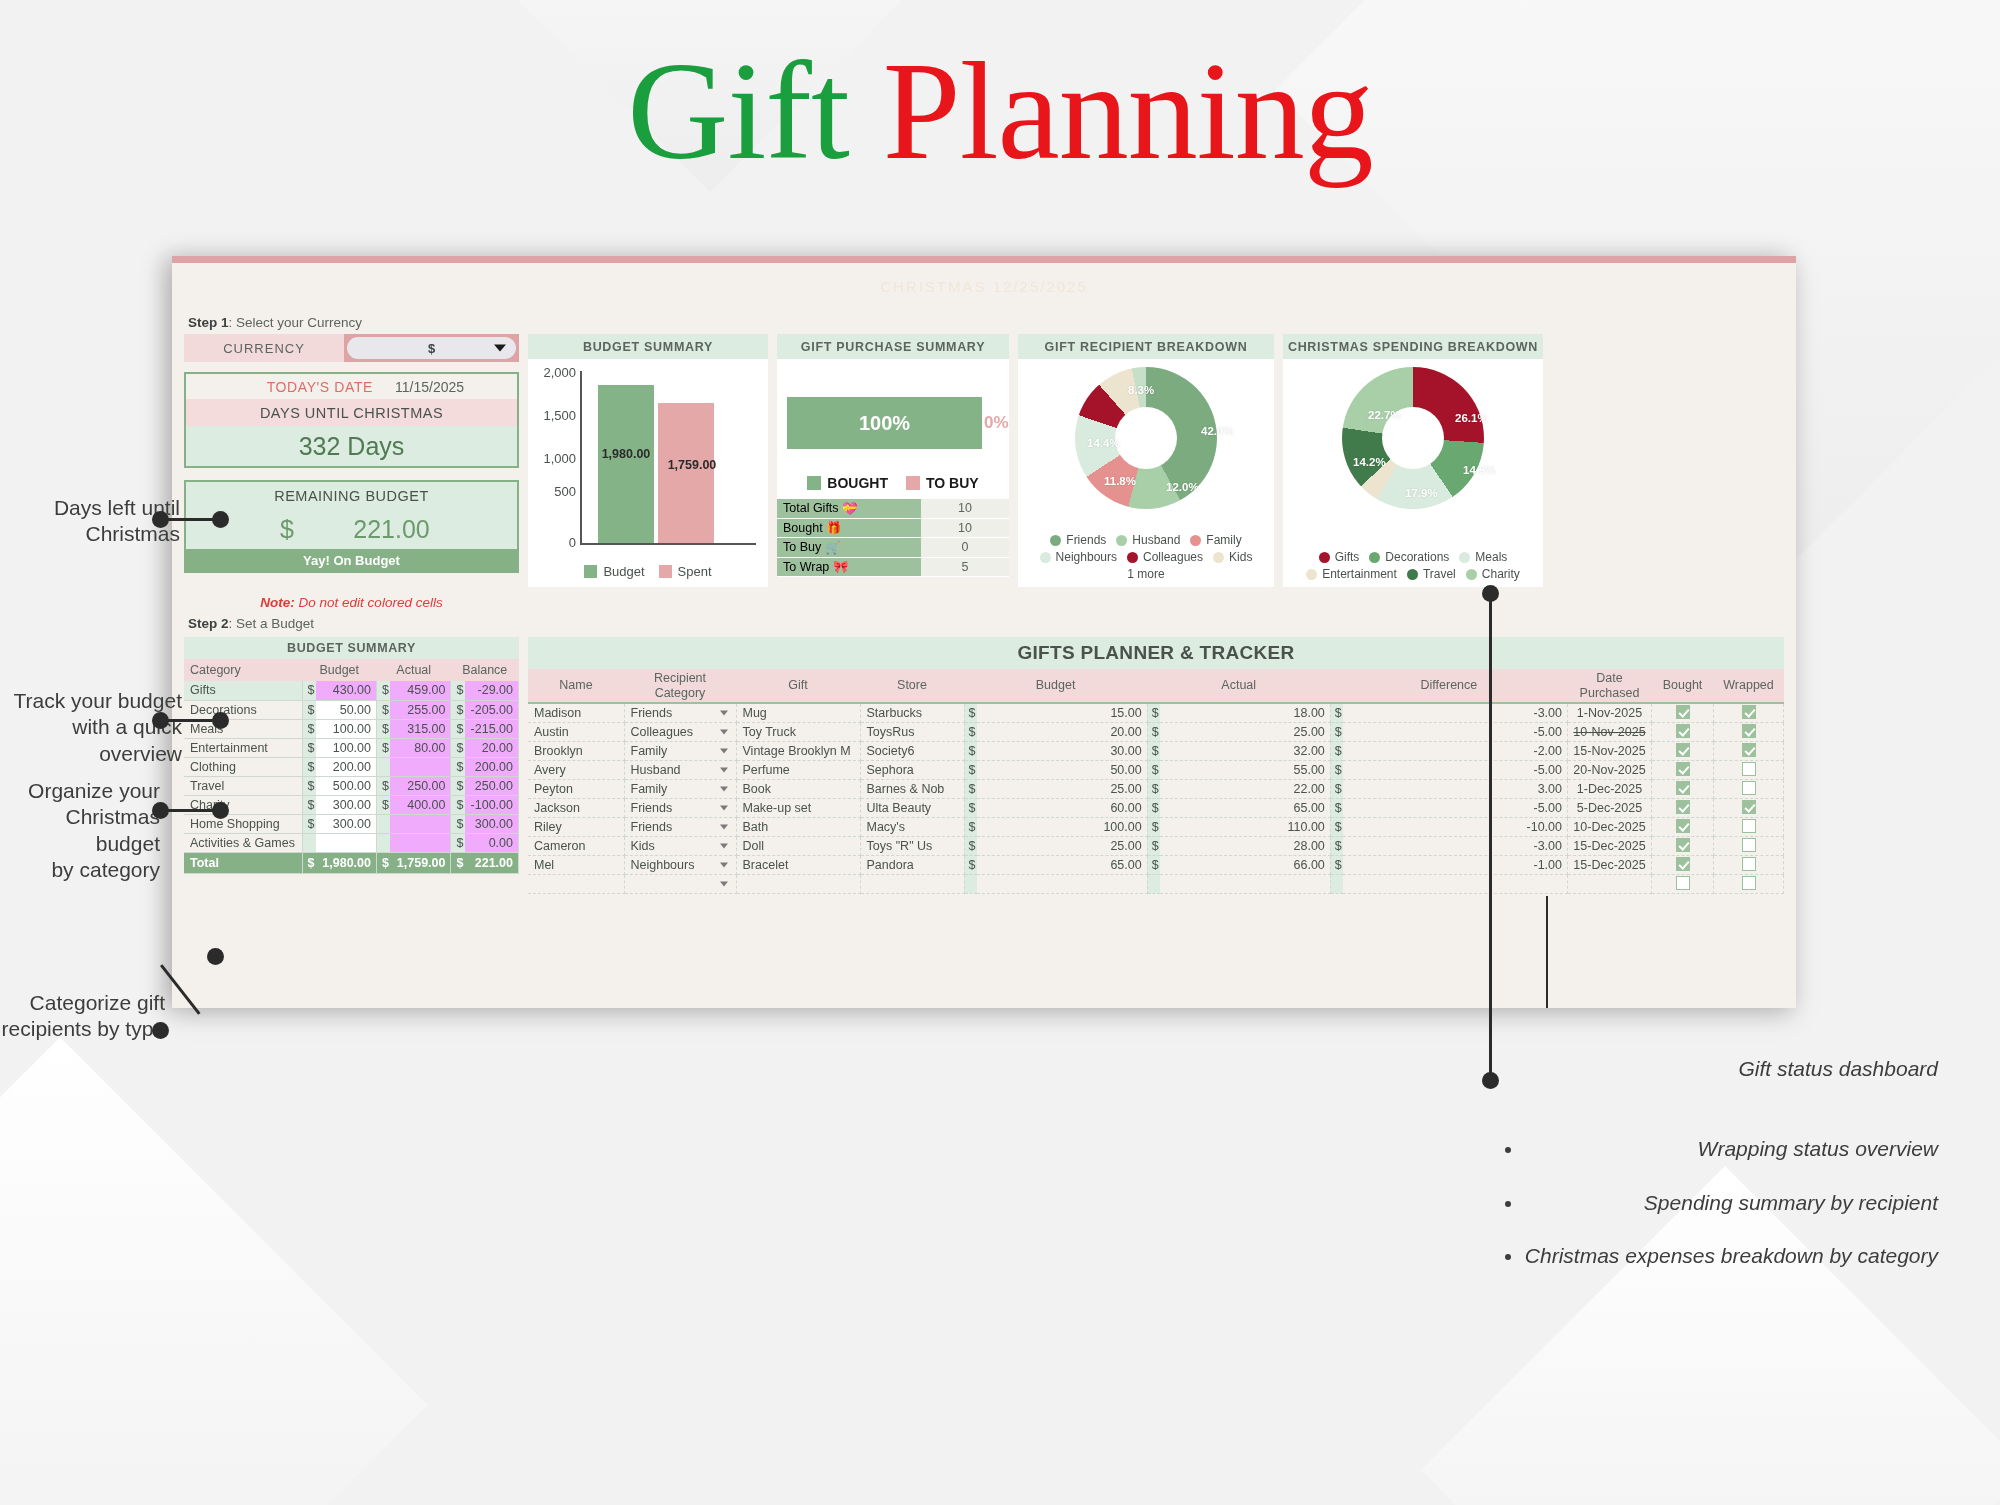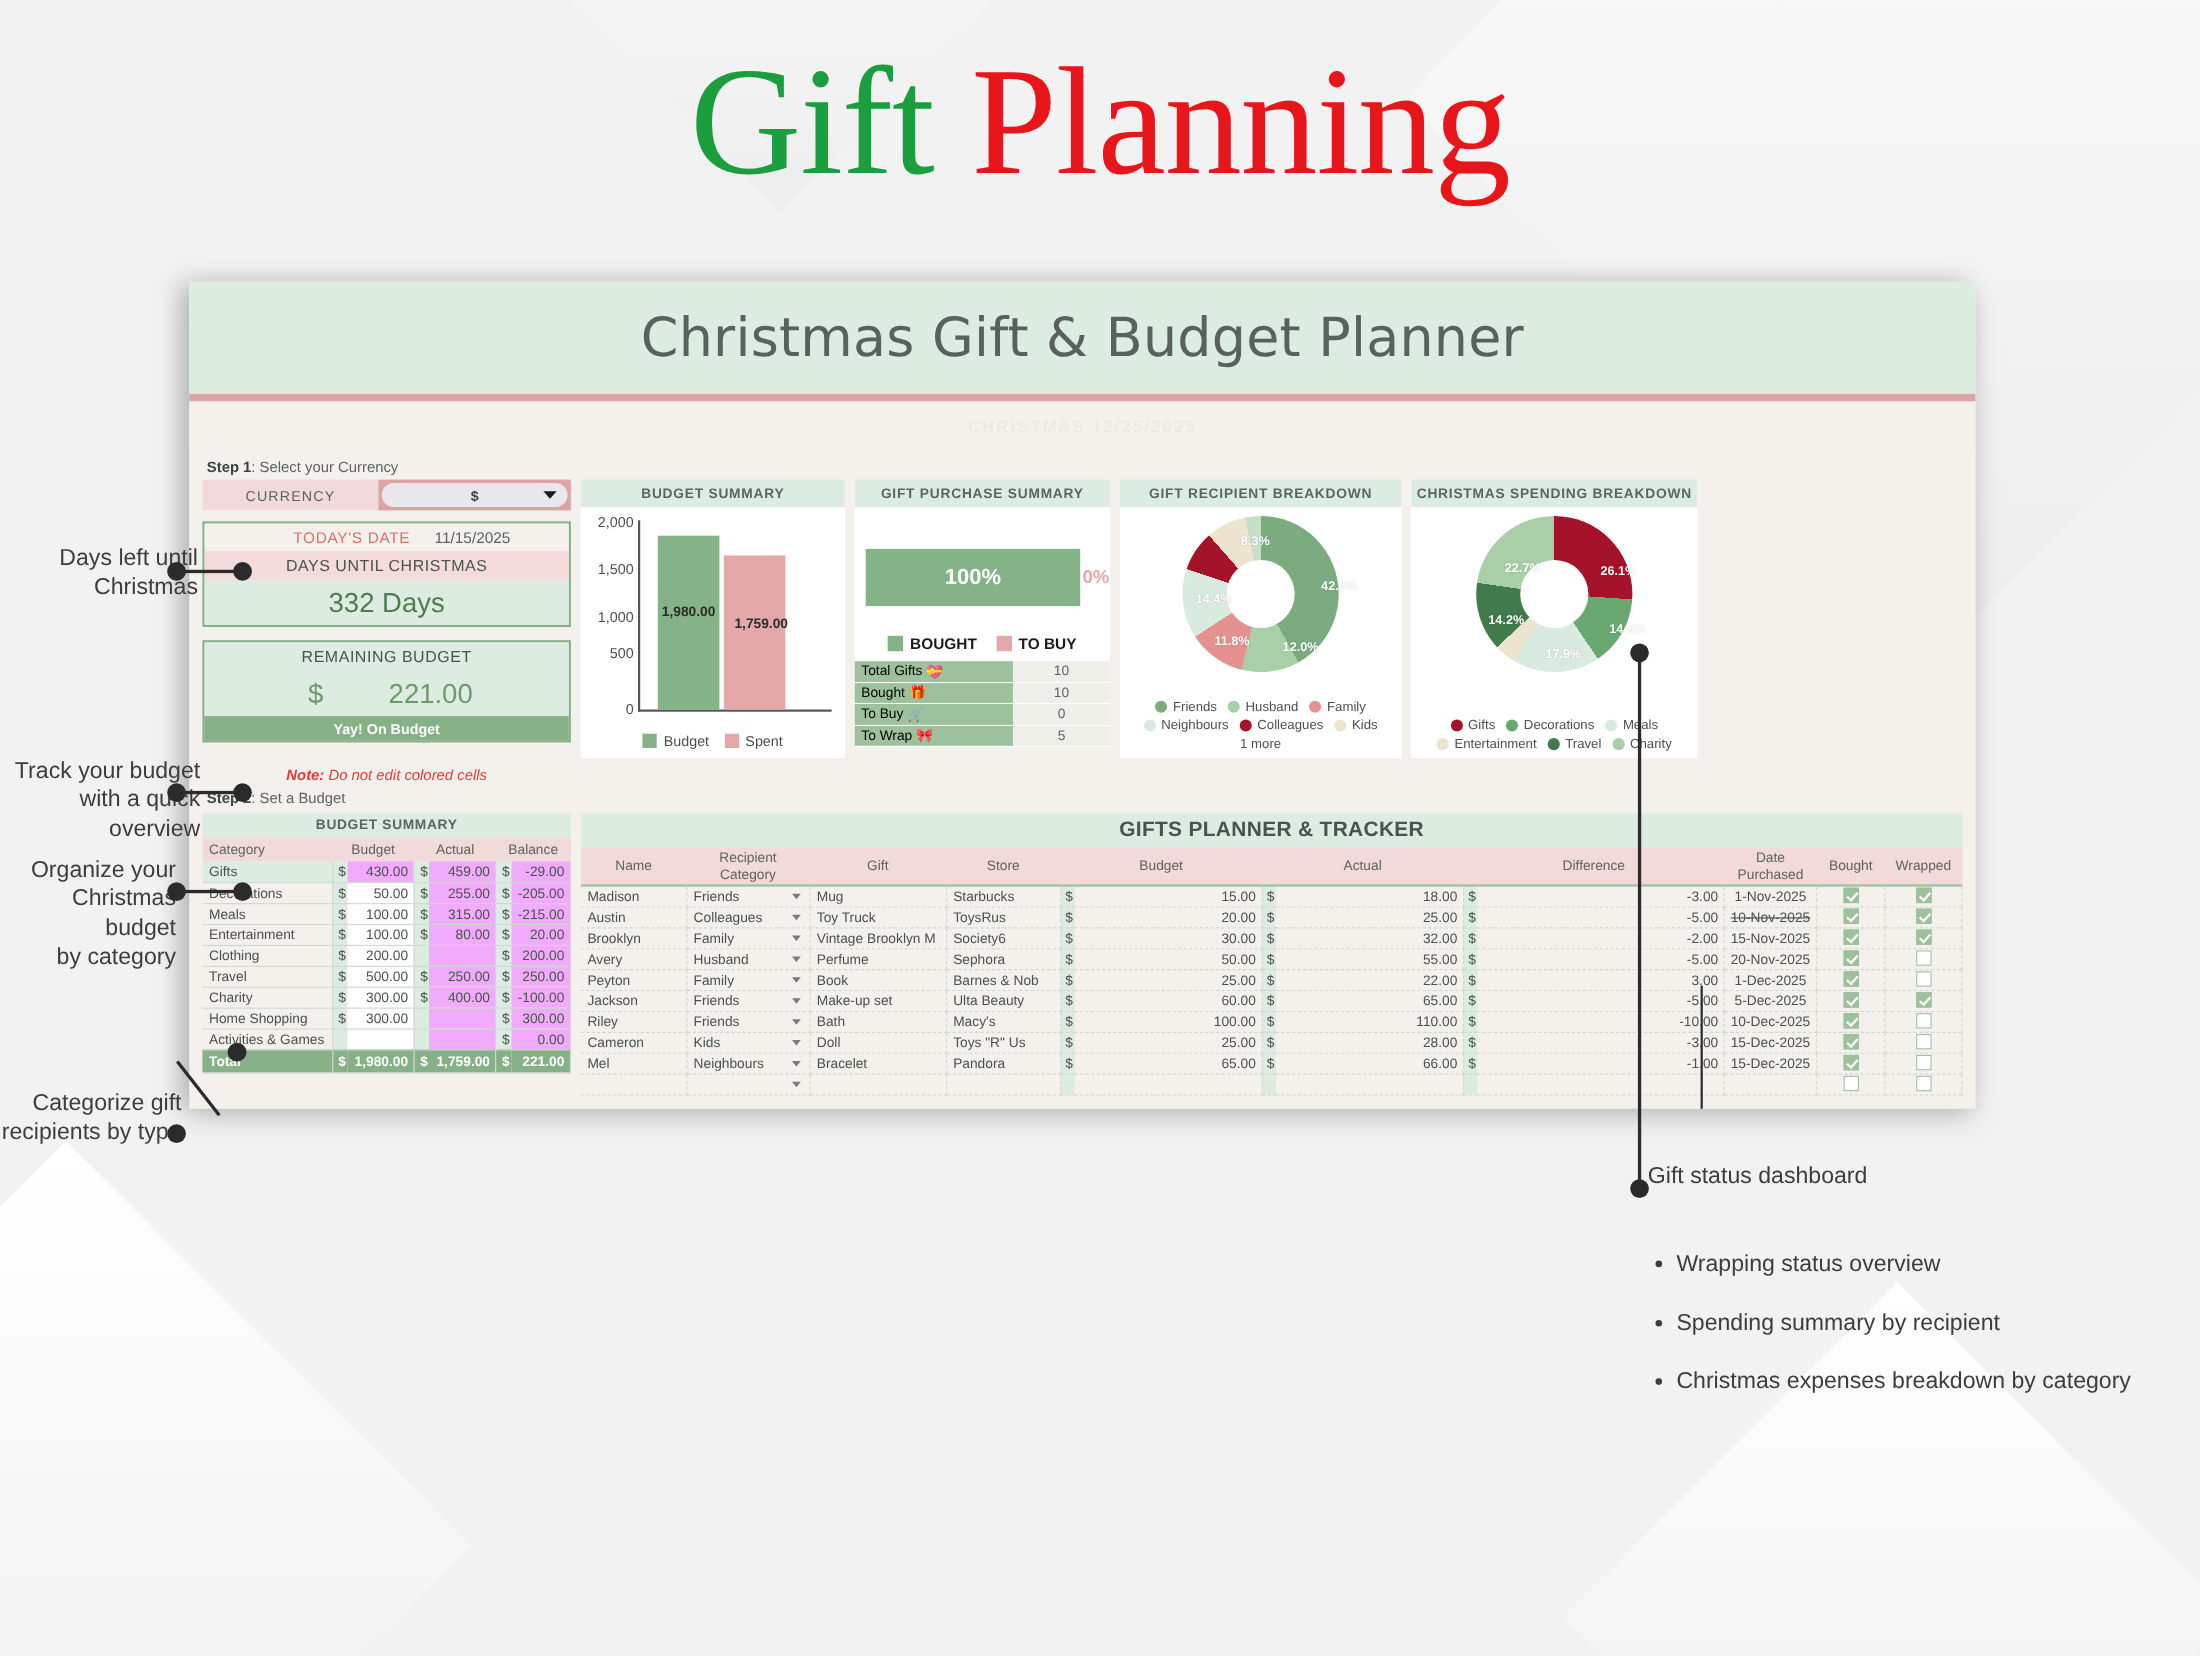--- a/index.html
+++ b/index.html
@@ -167,21 +167,21 @@
   .gp td.chk { text-align:center; border-right:1px dashed #cfd8d0;}
   .cbx { width:14px;height:14px;display:inline-block; border:1px solid #9dc09d; background:#fff; position:relative; vertical-align:-2px;}
   .cbx.on { background:#9dc09d; border-color:#9dc09d;}
   .cbx.on::after { content:""; position:absolute; left:4px; top:1px; width:4px;height:8px;
                    border:solid #fff; border-width:0 2px 2px 0; transform:rotate(42deg);}
   .vdiv { position:absolute; top:0; bottom:0; width:2px; background:#2b2b2b; }
 
   
   .anno { position:absolute; color:#3d3d3d; font-size:21px; line-height:1.25; z-index:6;}
   .anno.r { text-align:right; }
-  .anno.l { text-align:left; }
+  .anno.l { text-align:right;font-style:italic; }
   .anno ul { margin:0 0 0 26px; }
   .anno li { margin-top:1px; }
   .lead { position:absolute; z-index:6; }
   .lead .line { position:absolute; background:#2b2b2b; }
   .lead .bul { position:absolute; width:17px;height:17px;border-radius:50%;background:#2b2b2b;}
 </style>
 </head>
 <body>
 
 <div class="bg-shapes">
@@ -191,23 +191,20 @@
     <i class="d4"></i>
 </div>
 
 <div class="page-title">
   <span class="g">Gift</span>
   <span class="p">Planning</span>
 </div>
 
 <div class="shot">
 
-  <div class="ss-header">
-    <h1>Christmas Gift &amp; Budget Planner</h1>
-  </div>
   <div class="ss-rule"></div>
   <div class="ss-sub">CHRISTMAS   12/25/2025</div>
 
   <div class="ss-body">
 
     <div class="step">
       <b>Step 1</b><span>: Select your Currency</span>
     </div>
 
     <div class="toprow">

